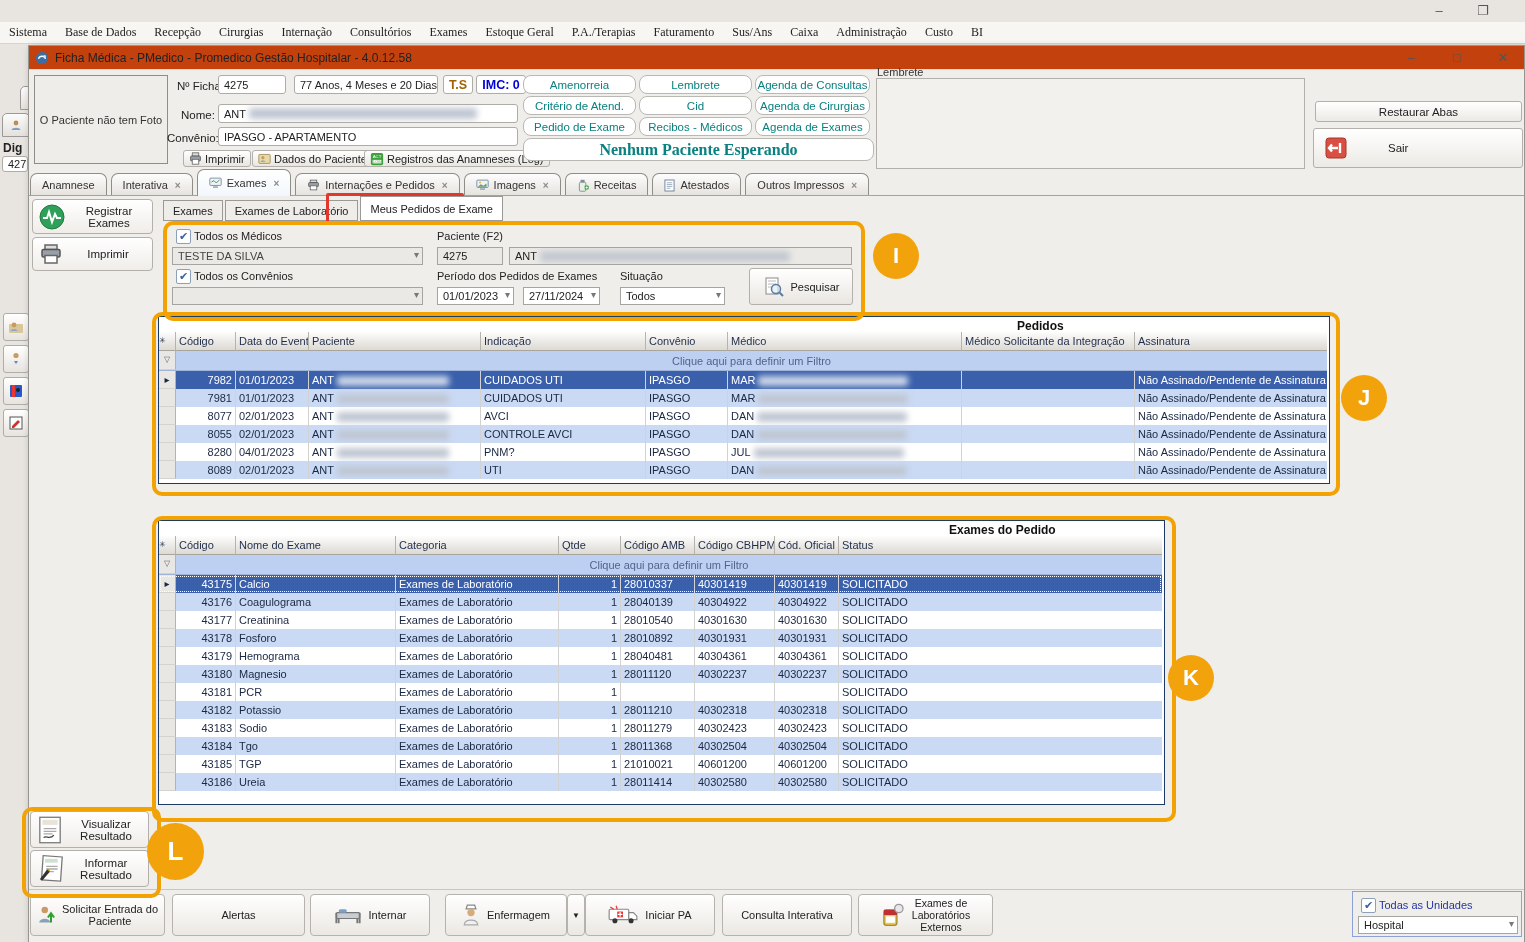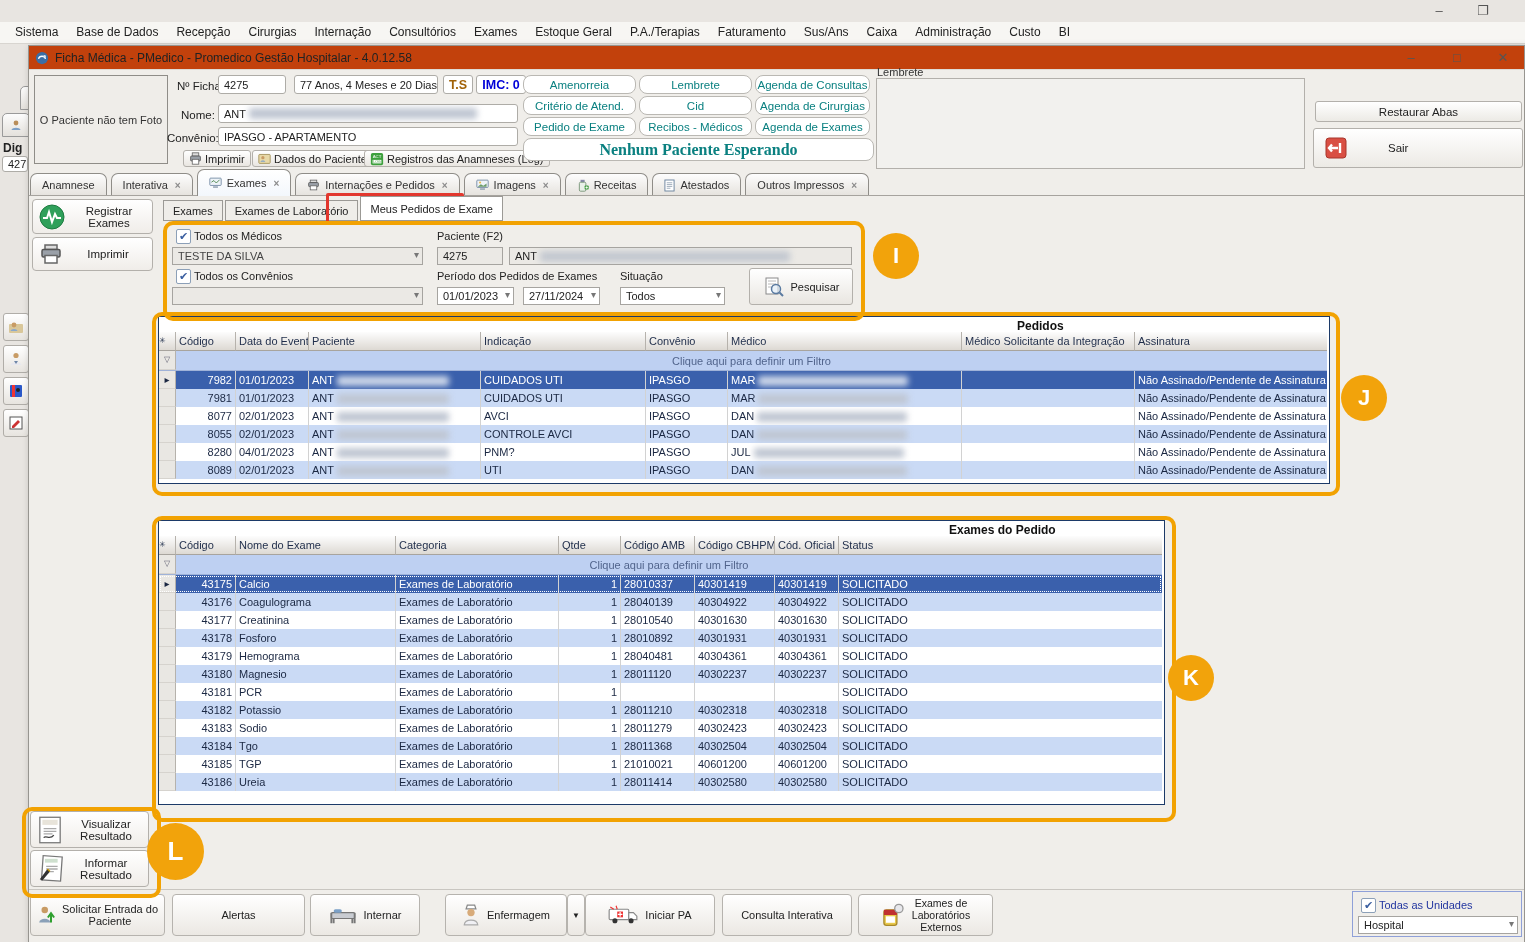--- a/index.html
+++ b/index.html
@@ -6,21 +6,21 @@
   .screen{position:relative;width:1525px;height:942px;background:#e8e5e1;overflow:hidden;
           font-family:"Liberation Sans",sans-serif;font-size:11px;color:#222;}
   .abs{position:absolute;}
 
   
   .titlebar{position:absolute;left:0;top:0;width:1525px;height:22px;background:#ebe9e6;
             display:flex;align-items:center;gap:6px;padding-left:8px;box-sizing:border-box;}
   .titlebar .ttext{font-size:12px;color:#333;}
   .wc{position:absolute;top:2px;width:22px;height:18px;text-align:center;color:#555;font-size:13px;line-height:18px;}
   .menubar{position:absolute;left:0;top:22px;width:1525px;height:22px;background:#f7f6f3;
-           border-bottom:1px solid #d8d5d0;display:flex;align-items:flex-start;padding-left:6px;box-sizing:border-box;}
+           border-bottom:1px solid #d8d5d0;display:flex;align-items:flex-start;box-sizing:border-box;font-family:Liberation Serif, serif;}
   .mi{padding:3px 9px;font-size:12px;color:#222;}
 
   
   .bgtab{position:absolute;border:1px solid #9a9a9a;background:linear-gradient(#fcfcfc,#e4e1dc);
          border-radius:5px 5px 0 0;font-size:11px;display:flex;align-items:center;justify-content:center;}
   .bgicobtn{position:absolute;width:24px;height:26px;border:1px solid #b0ada8;background:linear-gradient(#fff,#e7e4df);
             border-radius:3px;display:flex;align-items:center;justify-content:center;}
 
   
   .win{position:absolute;left:28px;top:45px;width:1497px;height:897px;background:#f0eeea;
@@ -670,21 +670,21 @@
   <div class="bottombar"></div>
   <div class="bbtn" style="left:30px;width:135px;">
     <svg width="18" height="20" viewBox="0 0 14 16">
         <circle cx="6" cy="4" r="2.6" fill="#c89b64"></circle>
         <path d="M1.5 14c.5-4 8.5-4 9 0z" fill="#8aa0b8"></path>
         <path d="M11 14V7m-2.5 3L11 6.5 13.5 10" stroke="#2fa02f" stroke-width="1.6" fill="none"></path>
       </svg>
     <span><span>Solicitar Entrada do</span><br><span>Paciente</span></span>
   </div>
   <div class="bbtn" style="left:172px;width:133px;">Alertas</div>
-  <div class="bbtn" style="left:310px;width:110px;">
+  <div class="bbtn" style="left:310px;width:120px;">
     <svg width="28" height="22" viewBox="0 0 24 18">
         <rect x="2" y="7" width="20" height="5" rx="1" fill="#c9ccd2" stroke="#777"></rect>
         <rect x="4" y="4" width="7" height="3" rx="1.5" fill="#7aa0c8"></rect>
         <path d="M2 7V16M22 7v9M4 12v4M20 12v4" stroke="#777" stroke-width="1.6"></path>
       </svg>
     <span>Internar</span>
   </div>
   <div class="bbtn" style="left:445px;width:122px;">
     <svg width="18" height="22" viewBox="0 0 14 18">
         <path d="M3 4h8l-1-3H4z" fill="#fff" stroke="#888"></path>

